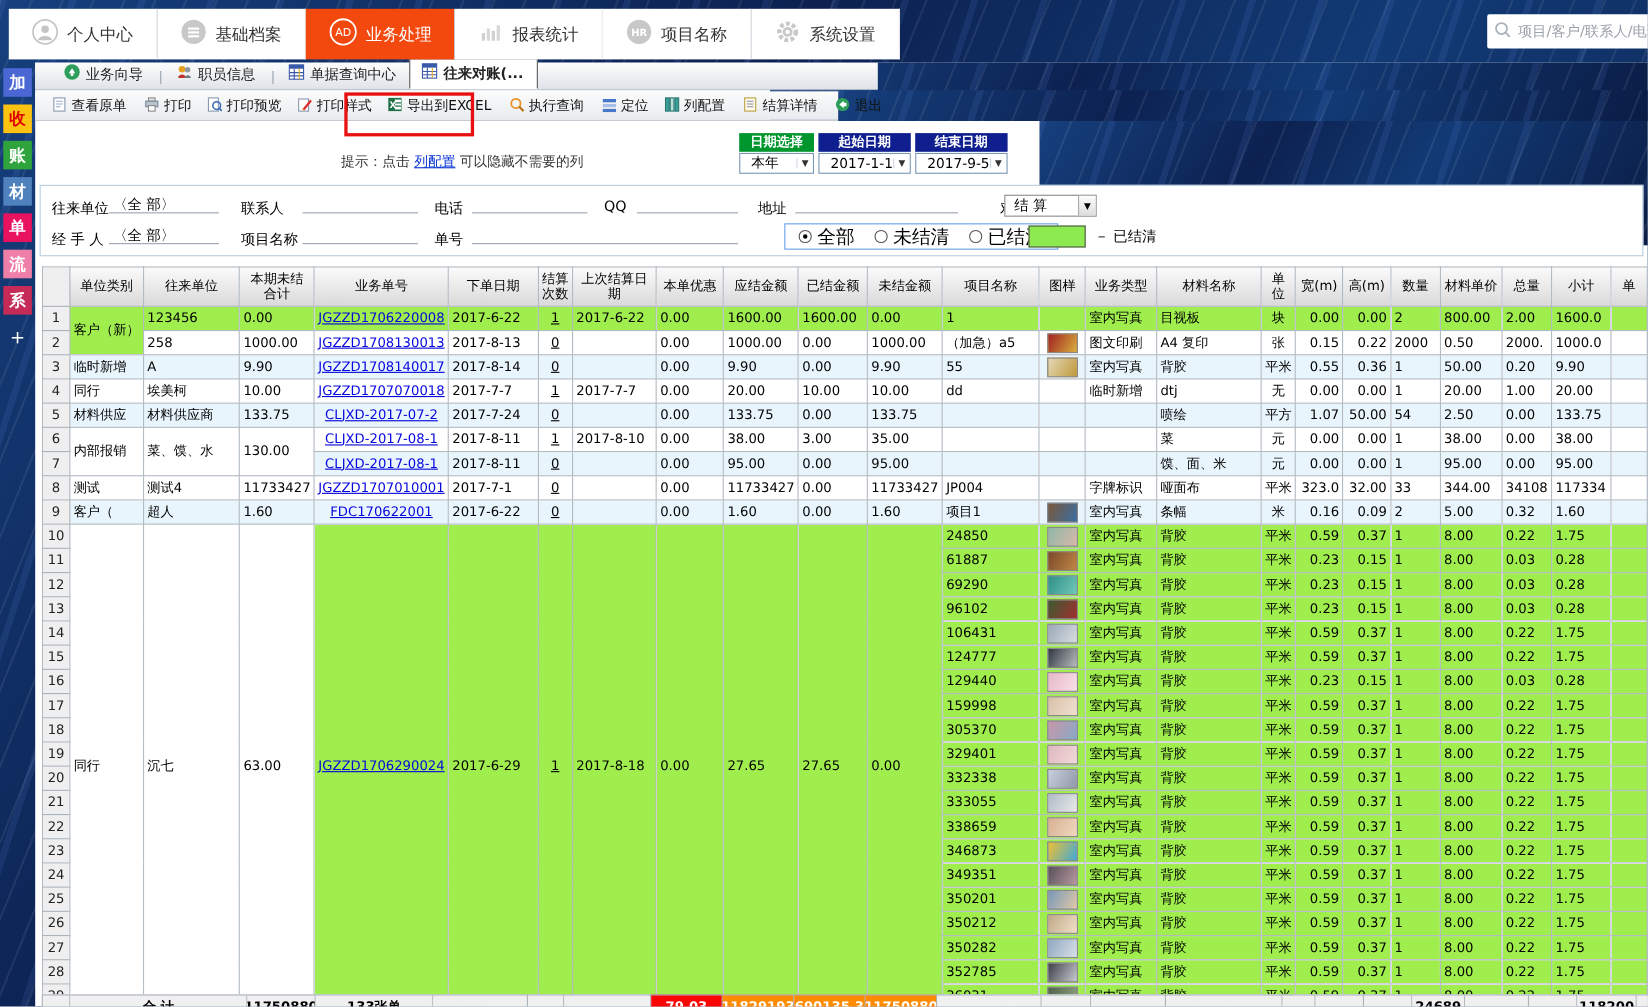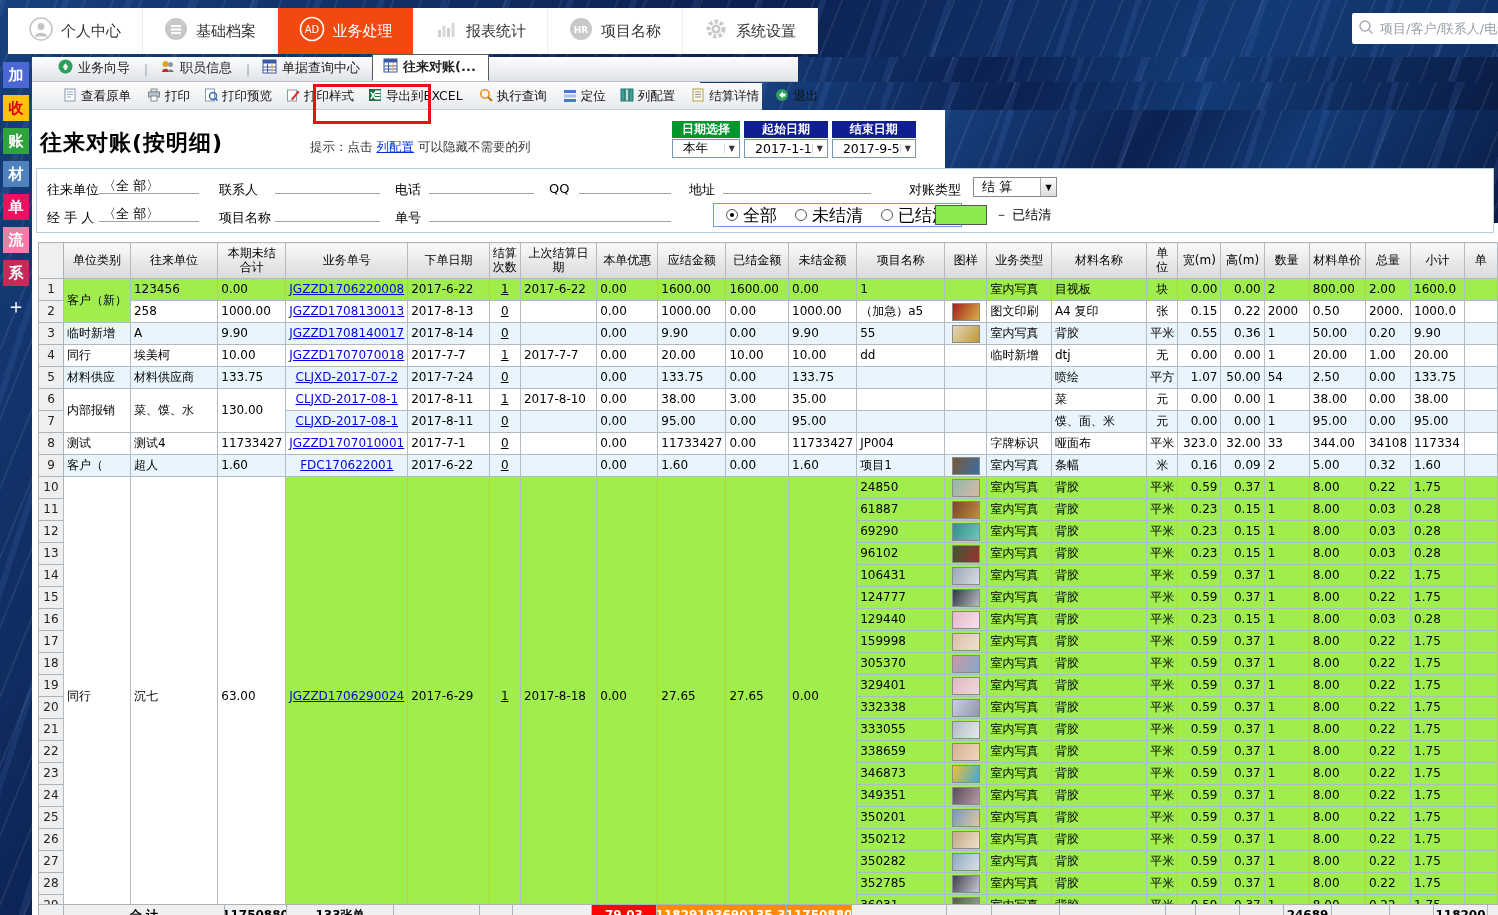--- a/index.html
+++ b/index.html
@@ -33,21 +33,21 @@
 .content { position:absolute; left:32px; top:57px; width:1466px; height:858px; background:#fff; }
 .dark-a { position:absolute; left:668px; top:0; width:798px; height:53px; }
 .dark-b { position:absolute; left:730px; top:25px; width:736px; height:28px; }
 .dark-c { position:absolute; left:913px; top:53px; width:553px; height:113px; }
 
 .tabstrip { position:absolute; left:0; top:0; width:766px; height:25px; background:linear-gradient(#fdfdfd,#dfe3e9); border-bottom:1px solid #b9c2cc; display:flex; align-items:flex-end; padding-left:16px; }
 .tab { display:flex; align-items:center; gap:5px; font-size:13px; color:#222; padding:3px 12px 4px 10px; cursor:pointer; white-space:nowrap; }
 .tab.active { background:#fff; border:1px solid #5a5a5a; border-bottom:1px solid #fff; font-weight:bold; }
 .tabsep { color:#9aa4ae; padding:0 2px 4px; }
 
-.toolbar { position:absolute; left:0; top:26px; width:730px; height:27px; background:linear-gradient(#fbfbfb,#e8ebef); border-bottom:1px solid #c6ccd4; display:flex; align-items:center; padding-left:24px; }
+.toolbar { position:absolute; left:0; top:26px; width:730px; height:27px; background:linear-gradient(#fbfbfb,#e8ebef); border-bottom:1px solid #c6ccd4; display:flex; align-items:center; padding-left:8px; }
 .tbtn { display:flex; align-items:center; gap:4px; font-size:12.5px; color:#111; padding:3px 7px; cursor:pointer; white-space:nowrap; }
 .tbsep { width:1px; height:16px; background:#c0c6cd; margin:0 1px; }
 .red-box { position:absolute; left:281px; top:27px; width:118px; height:40px; border:3px solid #e81010; z-index:9; pointer-events:none; }
 
 .page-title { position:absolute; left:8px; top:71px; font-size:22px; font-weight:600; letter-spacing:1px; }
 .hint { position:absolute; left:278px; top:82px; font-size:12.5px; color:#333; }
 .hint a { color:#0430d5; text-decoration:underline; cursor:pointer; }
 
 .dateblock { position:absolute; left:640px; top:64px; display:flex; gap:4px; }
 .dcol { display:flex; flex-direction:column; gap:1px; }
@@ -298,21 +298,20 @@
       <span><svg width="14" height="14">
             <circle cx="7" cy="7" r="6" fill="#2e9e5b"></circle>
             <path d="M4 7 L8 3.5 L8 5.5 L10.5 5.5 L10.5 8.5 L8 8.5 L8 10.5 Z" fill="#fff"></path>
           </svg></span>
       <span>退出</span>
     </div>
   </div>
 
   <div class="red-box"></div>
 
-  <div class="page-title">往来对账(按明细)</div>
   <div class="hint">
     <span>提示：点击 </span><a>列配置</a><span> 可以隐藏不需要的列</span>
   </div>
 
   <div class="dateblock">
     <div class="dcol">
       <div class="dhead green">日期选择</div>
       <div class="dval">
           <span>本年</span>
           <span class="arr">▼</span>
@@ -339,21 +338,21 @@
     <span class="f-line" style="left:62px;top:8px;width:100px;">〈全 部〉</span>
     <span class="f-label" style="left:182px;top:12px;">联系人</span>
     <span class="f-line" style="left:238px;top:8px;width:105px;"></span>
     <span class="f-label" style="left:358px;top:12px;">电话</span>
     <span class="f-line" style="left:392px;top:8px;width:105px;"></span>
     <span class="f-label" style="left:512px;top:12px;">QQ</span>
     <span class="f-line" style="left:542px;top:8px;width:92px;"></span>
     <span class="f-label" style="left:652px;top:12px;">地址</span>
     <span class="f-line" style="left:686px;top:8px;width:148px;"></span>
     <span class="f-label" style="left:872px;top:12px;">对账类型</span>
-    <div class="typebox" style="left:936px;top:8px;">
+    <div class="typebox" style="left:876px;top:8px;">
       <span>结 算</span>
       <span class="dd">▼</span>
     </div>
     <span class="f-label" style="left:10px;top:40px;">经 手 人</span>
     <span class="f-line" style="left:62px;top:36px;width:100px;">〈全 部〉</span>
     <span class="f-label" style="left:182px;top:40px;">项目名称</span>
     <span class="f-line" style="left:238px;top:36px;width:105px;"></span>
     <span class="f-label" style="left:358px;top:40px;">单号</span>
     <span class="f-line" style="left:392px;top:36px;width:242px;"></span>
     <div class="radiogrp" style="left:676px;top:34px;">

